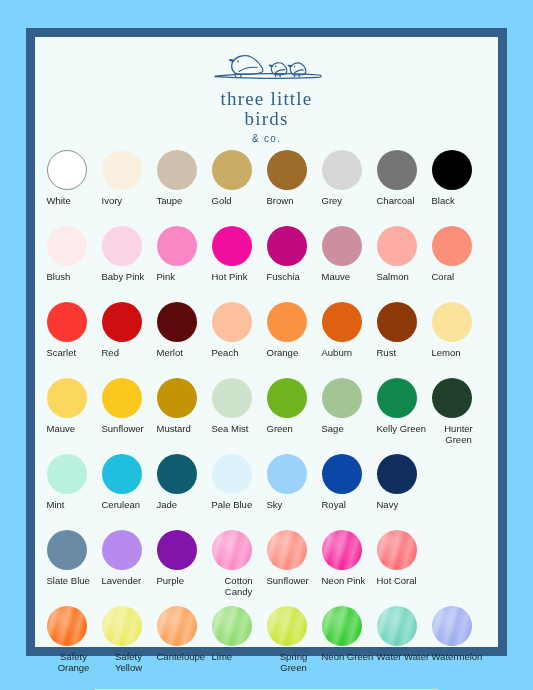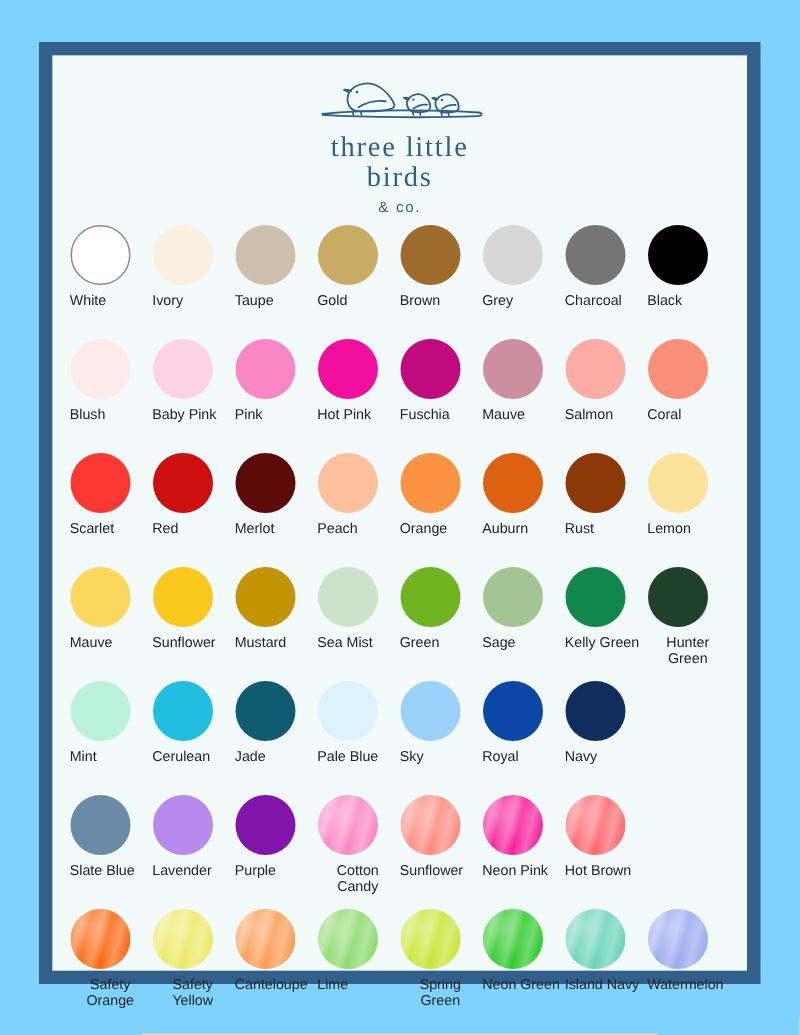--- a/index.html
+++ b/index.html
@@ -349,21 +349,21 @@
             <div class="swatch">
               <div class="dot textured" style="background-color: rgb(253, 138, 125);"></div>
               <div class="label">Sunflower</div>
             </div>
             <div class="swatch">
               <div class="dot textured" style="background-color: rgb(245, 34, 155);"></div>
               <div class="label">Neon Pink</div>
             </div>
             <div class="swatch">
               <div class="dot textured" style="background-color: rgb(251, 106, 112);"></div>
-              <div class="label">Hot Brown</div>
+              <div class="label">Hot Coral</div>
             </div>
           </div>
           <div class="swatch-row">
             <div class="swatch">
               <div class="dot textured" style="background-color: rgb(249, 106, 17);"></div>
               <div class="label">Safety Orange</div>
             </div>
             <div class="swatch">
               <div class="dot textured" style="background-color: rgb(236, 234, 99);"></div>
               <div class="label">Safety Yellow</div>
@@ -379,21 +379,21 @@
             <div class="swatch">
               <div class="dot textured" style="background-color: rgb(201, 229, 52);"></div>
               <div class="label">Spring Green</div>
             </div>
             <div class="swatch">
               <div class="dot textured" style="background-color: rgb(47, 203, 43);"></div>
               <div class="label">Neon Green</div>
             </div>
             <div class="swatch">
               <div class="dot textured" style="background-color: rgb(106, 211, 187);"></div>
-              <div class="label">Island Navy</div>
+              <div class="label">Water Water</div>
             </div>
             <div class="swatch">
               <div class="dot textured" style="background-color: rgb(154, 170, 239);"></div>
               <div class="label">Watermelon</div>
             </div>
           </div>
         </div>
 
       <div class="note">*If you have a color in mind that you don't see, just ask. I have it or can get it!</div>
 

